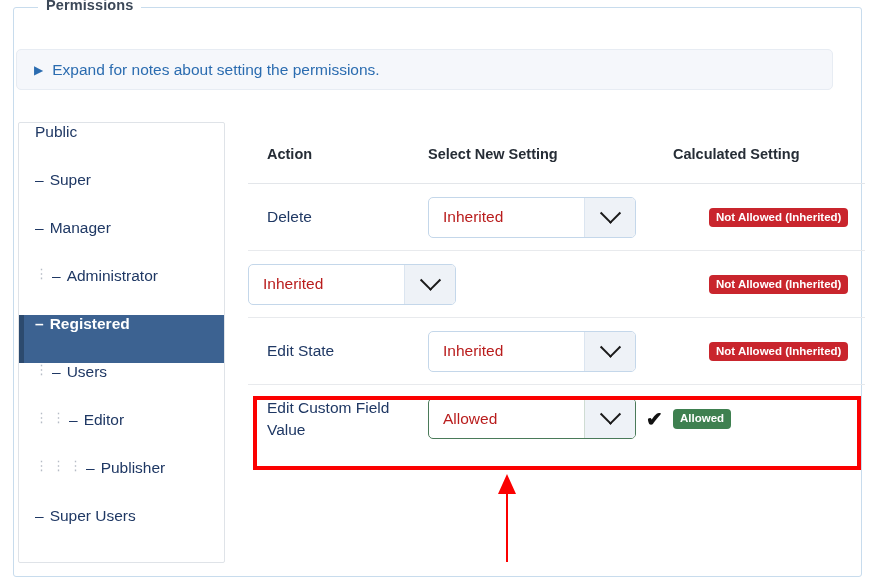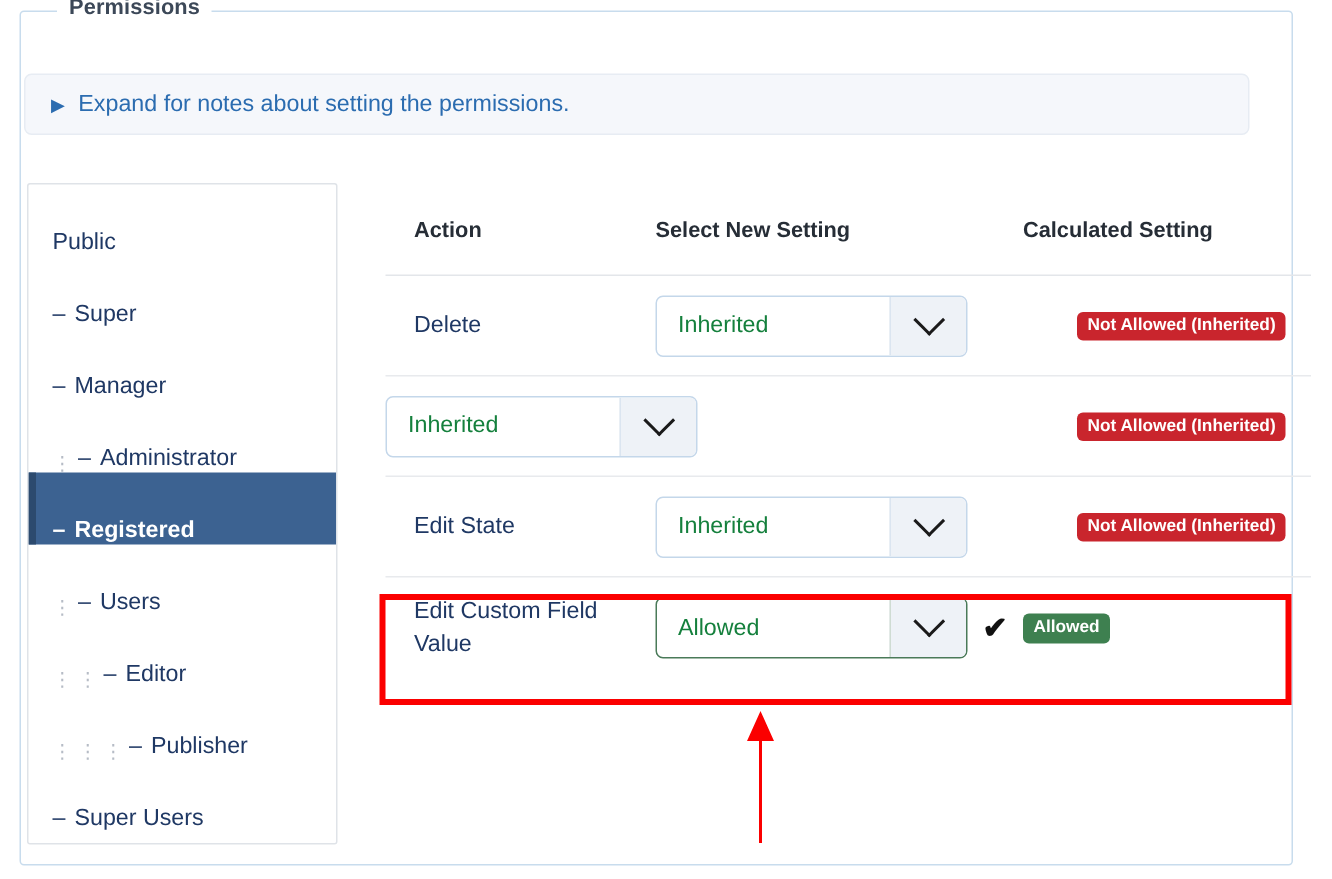--- a/index.html
+++ b/index.html
@@ -77,21 +77,21 @@
     height: 441px;
     box-sizing: border-box;
     background: #ffffff;
     border: 1px solid #dfe3e8;
     border-radius: 2px;
     overflow: hidden;
   }
   .side-item {
     height: 48px;
     display: flex;
-    align-items: flex-end;
+    align-items: flex-start;
     padding-left: 16px;
     font-size: 15.5px;
     color: #1f3864;
     box-sizing: border-box;
     white-space: nowrap;
   }
   .side-item.active {
     background: #3c6291;
     color: #ffffff;
     font-weight: bold;
@@ -105,21 +105,21 @@
     color: #b6bcc6;
     font-size: 13px;
     line-height: 1;
     letter-spacing: 0;
   }
   .side-label { display: inline-block; }
 
   
   .table {
     position: absolute;
-    left: 257px;
+    left: 248px;
     top: 146px;
     width: 617px;
   }
   .t-head {
     display: flex;
     align-items: flex-start;
     height: 37px;
     border-bottom: 1px solid #e3e6ea;
     font-size: 14.5px;
     font-weight: bold;
@@ -157,21 +157,21 @@
     align-items: stretch;
     overflow: hidden;
   }
   .select-box.changed { border-color: #4a7a59; }
   .select-value {
     flex: 1;
     display: flex;
     align-items: center;
     padding-left: 14px;
     font-size: 15.5px;
-    color: #15803d;
+    color: #b91c1c;
   }
   .select-arrow {
     width: 50px;
     background: #eef2f7;
     border-left: 1px solid #dbe5f0;
     display: flex;
     align-items: center;
     justify-content: center;
   }
   .select-box.changed .select-arrow { border-left-color: #cfdcd3; }

